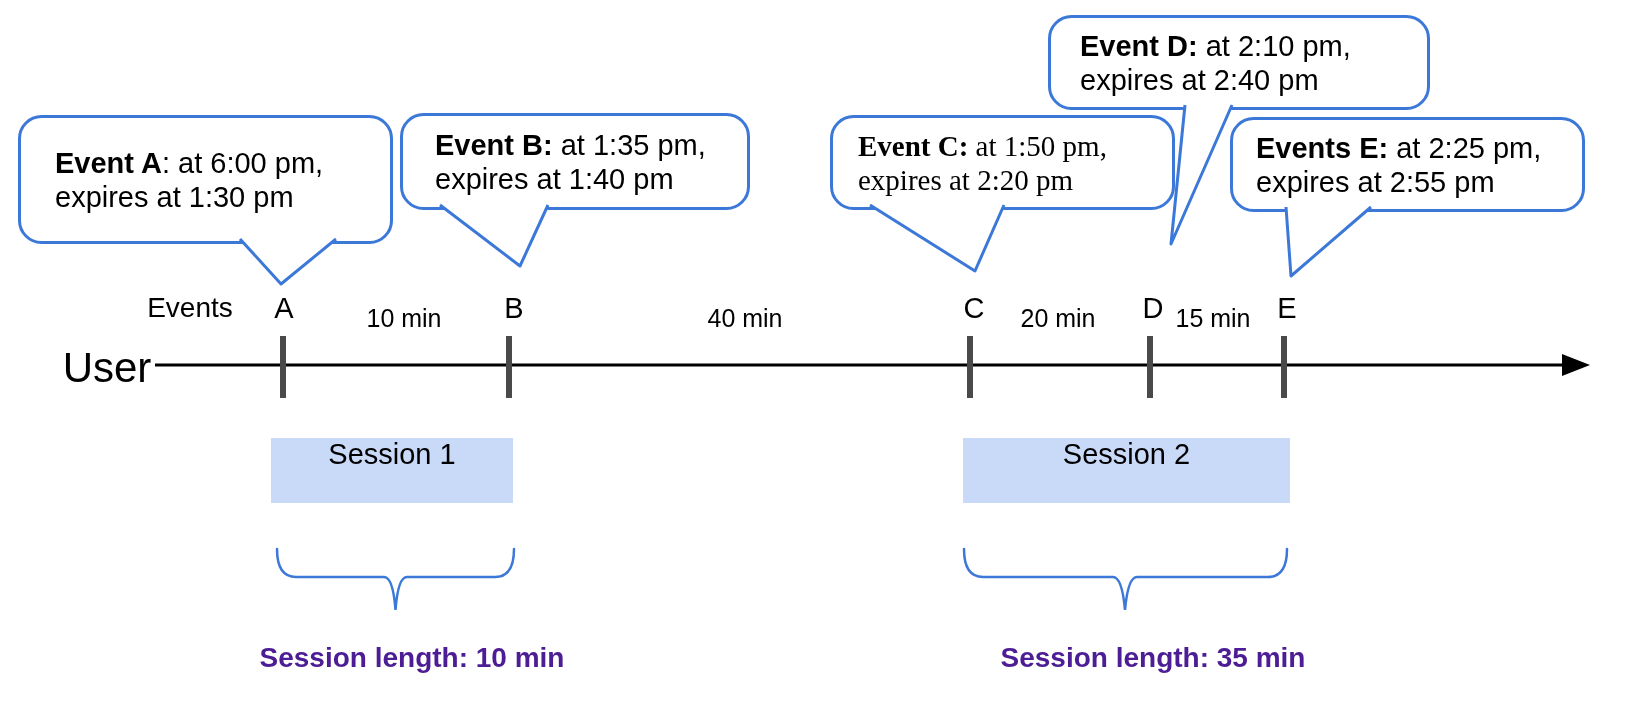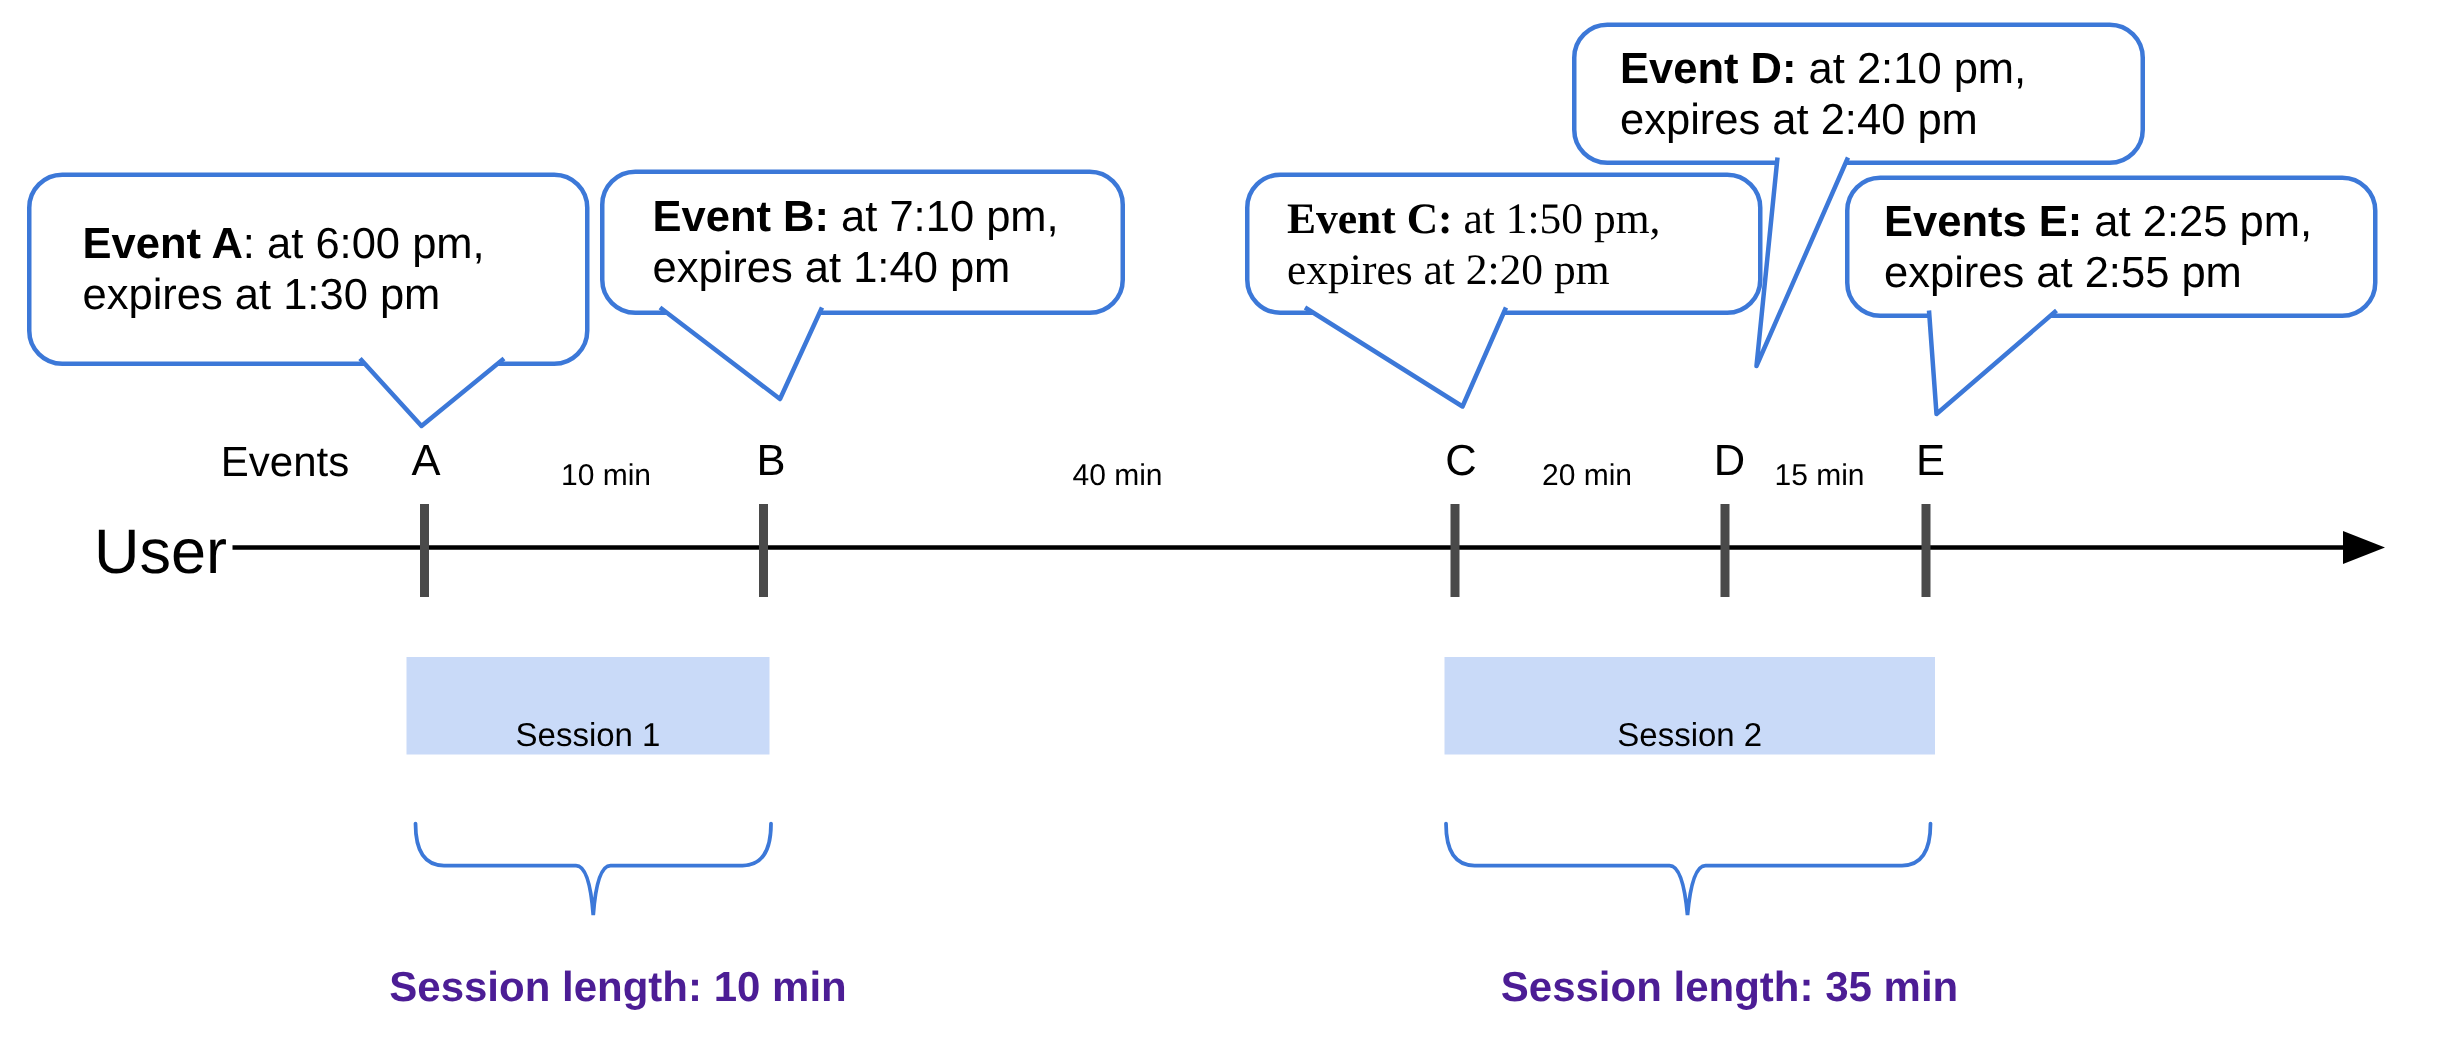--- a/index.html
+++ b/index.html
@@ -14,28 +14,28 @@
   .layer{position:absolute;left:0;top:0;}
   .abs{position:absolute;white-space:nowrap;}
   .ctr{transform:translate(-50%,-50%);}
   .bubble-text{
     position:absolute;
     display:flex;flex-direction:column;justify-content:center;
     font-size:29px;line-height:34px;color:#000;
   }
   .bubble-text b{font-weight:bold;}
   .marker-letter{font-size:29px;}
-  .interval-label{font-size:20px;}
+  .interval-label{font-size:25px;}
   .events-label{font-size:28px;}
   .user-label{font-size:42px;}
   .session-bar{
     position:absolute;
     background:#c9daf8;
-    display:flex;align-items:flex-end;justify-content:center;
-    font-size:22px;color:#000;
+    display:flex;align-items:flex-start;justify-content:center;
+    font-size:29px;color:#000;
   }
   .session-length{font-size:28px;color:#4c1d95;font-weight:bold;}
 </style>
 </head>
 <body>
 
 <div class="canvas">
 
   <svg class="layer" width="1634" height="702" viewBox="0 0 1634 702">
 
@@ -69,21 +69,21 @@
       <path d="M277,549 Q277,577 296,577 L384,577 Q393,577 395.5,610 Q398,577 407,577 L495,577 Q514,577 514,549"></path>
       <path d="M964,549 Q964,577 983,577 L1113,577 Q1122,577 1125,610 Q1128,577 1137,577 L1268,577 Q1287,577 1287,549"></path>
     </g>
   </svg>
 
   <div class="bubble-text" style="left:55px;top:117px;height:126px;">
     <div><b>Event A</b><span>: at 6:00 pm,</span></div>
     <div>expires at 1:30 pm</div>
   </div>
   <div class="bubble-text" style="left:435px;top:115px;height:94px;">
-    <div><b>Event B:</b><span> at 7:10 pm,</span></div>
+    <div><b>Event B:</b><span> at 1:35 pm,</span></div>
     <div>expires at 1:40 pm</div>
   </div>
   <div class="bubble-text" style="left:858px;top:117px;height:92px;font-family:Liberation Serif, serif;">
     <div><b>Event C:</b><span> at 1:50 pm,</span></div>
     <div>expires at 2:20 pm</div>
   </div>
   <div class="bubble-text" style="left:1080px;top:17px;height:92px;">
     <div><b>Event D:</b><span> at 2:10 pm,</span></div>
     <div>expires at 2:40 pm</div>
   </div>

